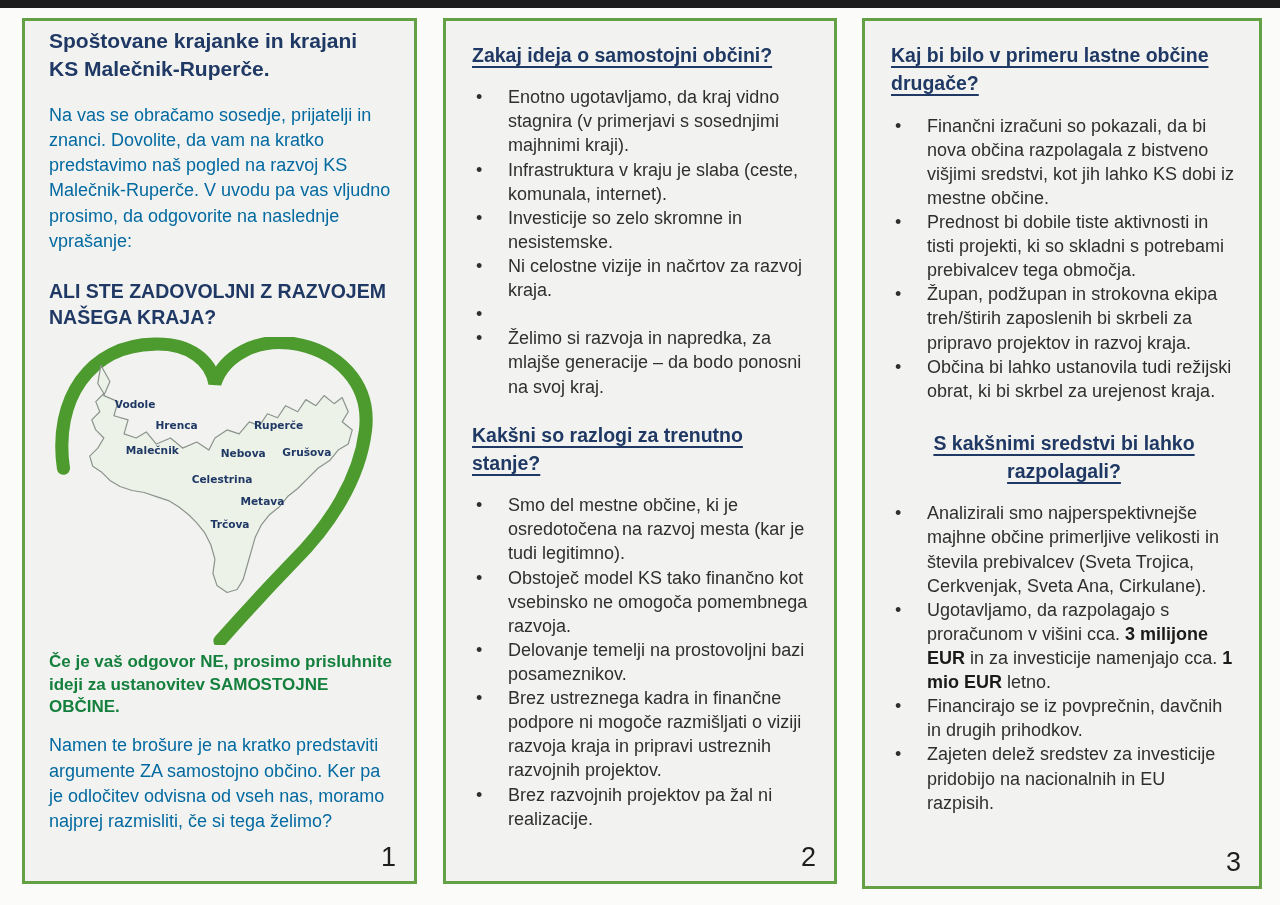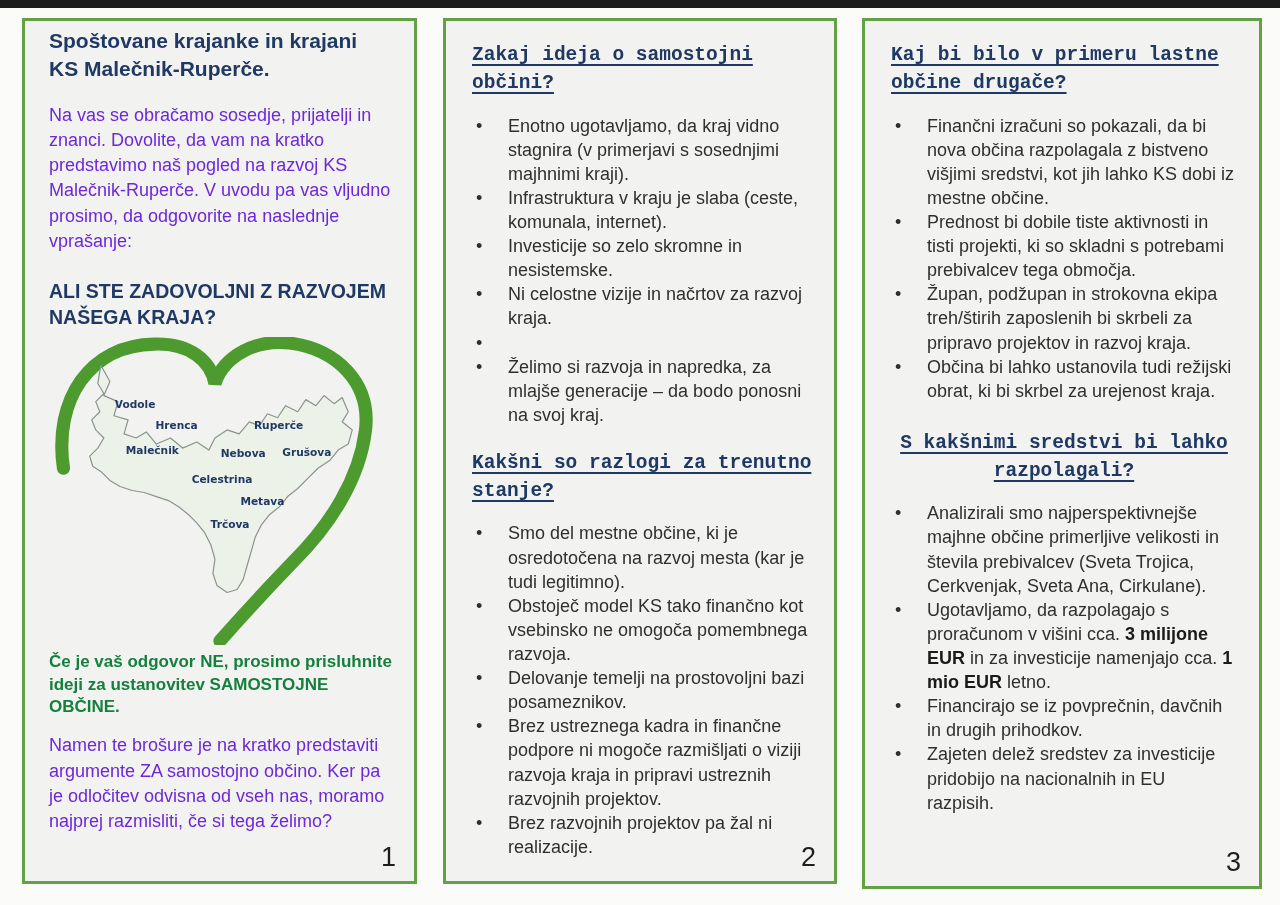--- a/index.html
+++ b/index.html
@@ -21,37 +21,36 @@
     box-sizing:border-box;
   }
   #panel-1{left:22px;width:395px;height:866px;padding:6px 22px 14px 24px;}
   #panel-2{left:443px;width:394px;height:866px;padding:20px 22px 14px 26px;}
   #panel-3{left:862px;width:400px;height:871px;padding:20px 22px 14px 26px;}
   .panel-title{
     font-size:21px;font-weight:bold;line-height:1.33;
     color:#1f3864;margin:0 0 20px 0;
   }
   .para{
-    font-size:18px;line-height:1.4;color:#6d28d9;margin:0 0 24px 0;
+    font-size:18px;line-height:1.4;color:#0369a1;margin:0 0 24px 0;
   }
   .question{
     font-size:19.5px;font-weight:bold;line-height:1.35;
     color:#1f3864;margin:14px 0 2px 0;
   }
   .cta{
     font-size:17px;font-weight:bold;line-height:1.35;
     color:#15803d;margin:2px 0 14px 0;
   }
   .section-heading{
     font-size:19.5px;font-weight:bold;line-height:1.45;
     color:#1f3864;margin:0 0 16px 0;
     text-decoration:underline;
     text-decoration-thickness:2px;
     text-underline-offset:4px;
-    font-family:Liberation Mono, monospace;
   }
   .bullet-list{margin:0 0 22px 0;}
   .bullet-row{
     display:flex;align-items:flex-start;
     font-size:18px;line-height:1.34;color:#2f2f2f;
   }
   .bullet-dot{width:32px;flex:0 0 32px;text-align:left;padding-left:4px;}
   .bullet-text{flex:1;}
   .bullet-text .b{font-weight:bold;color:#1a1a1a;}
   .page-number{

